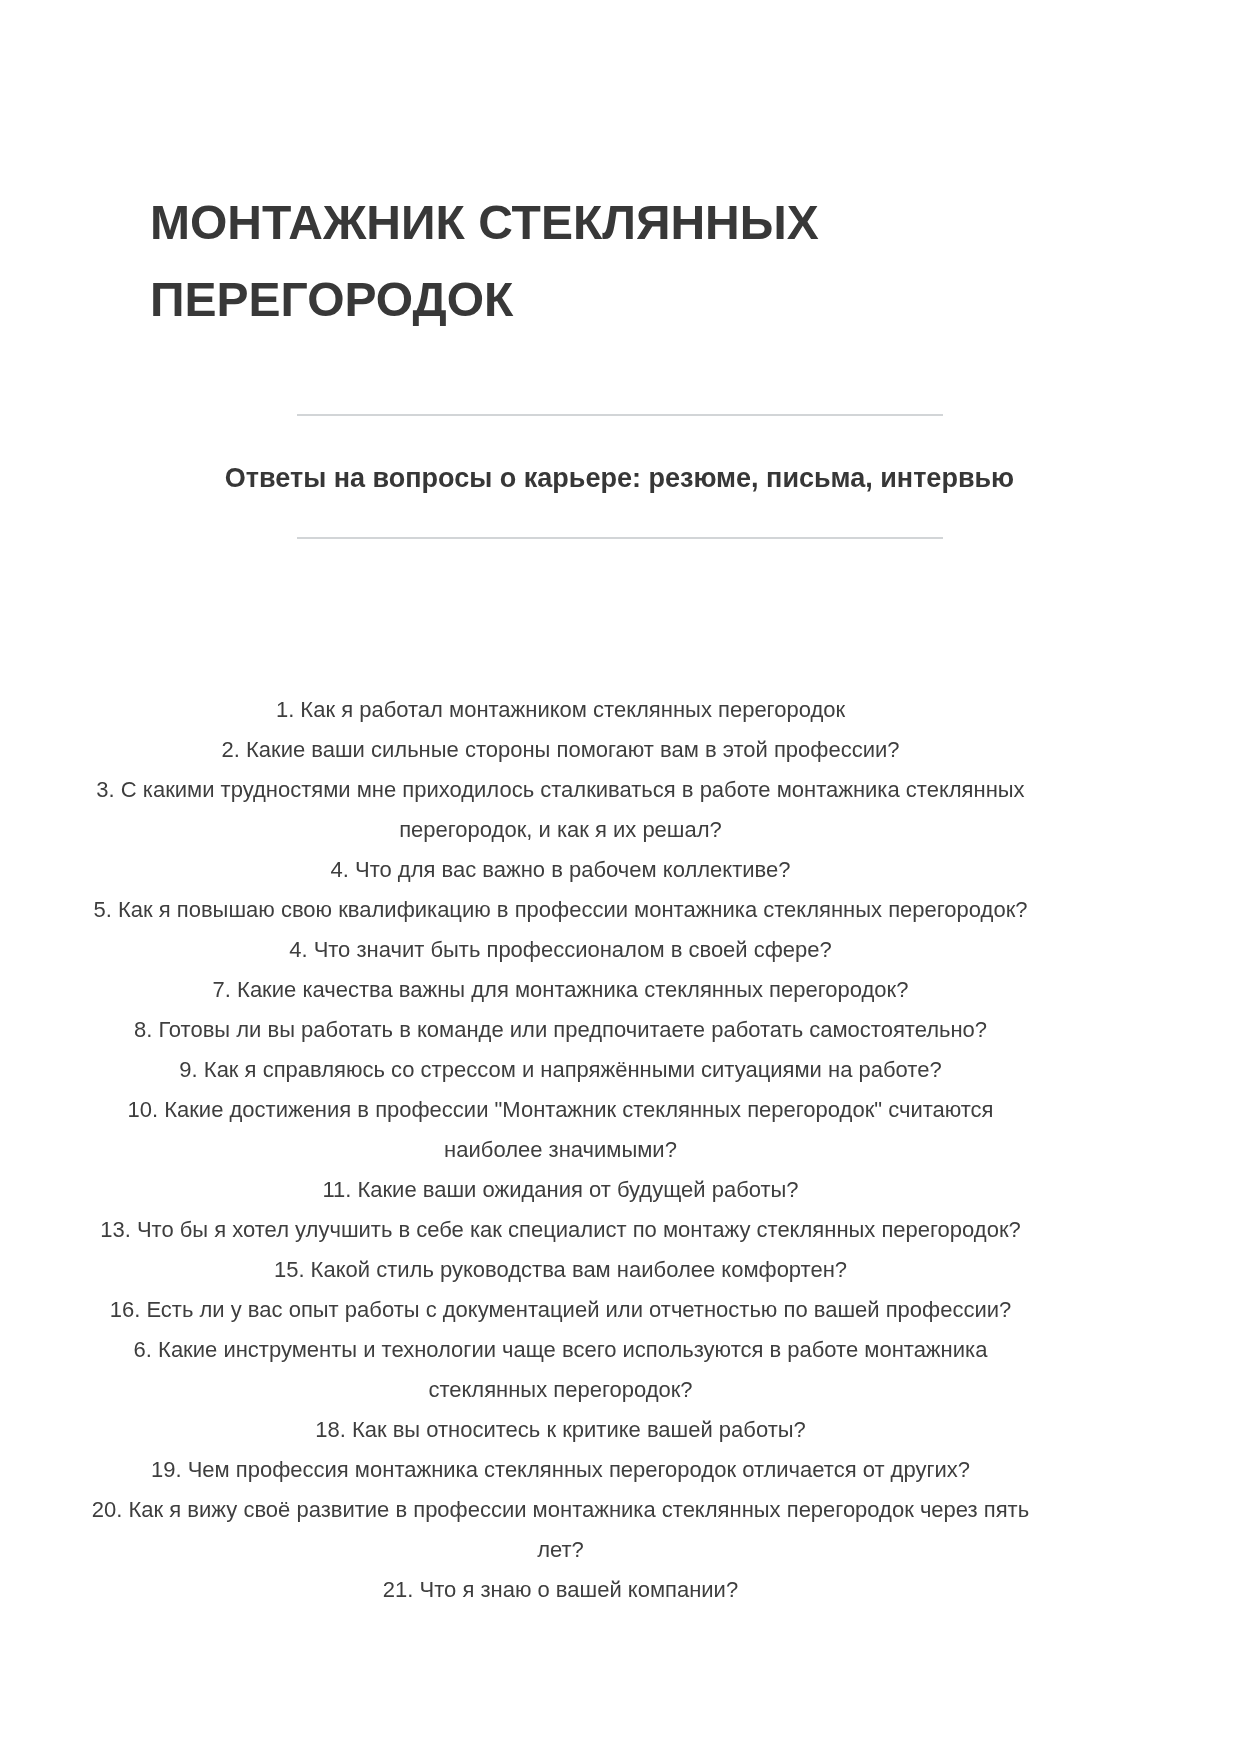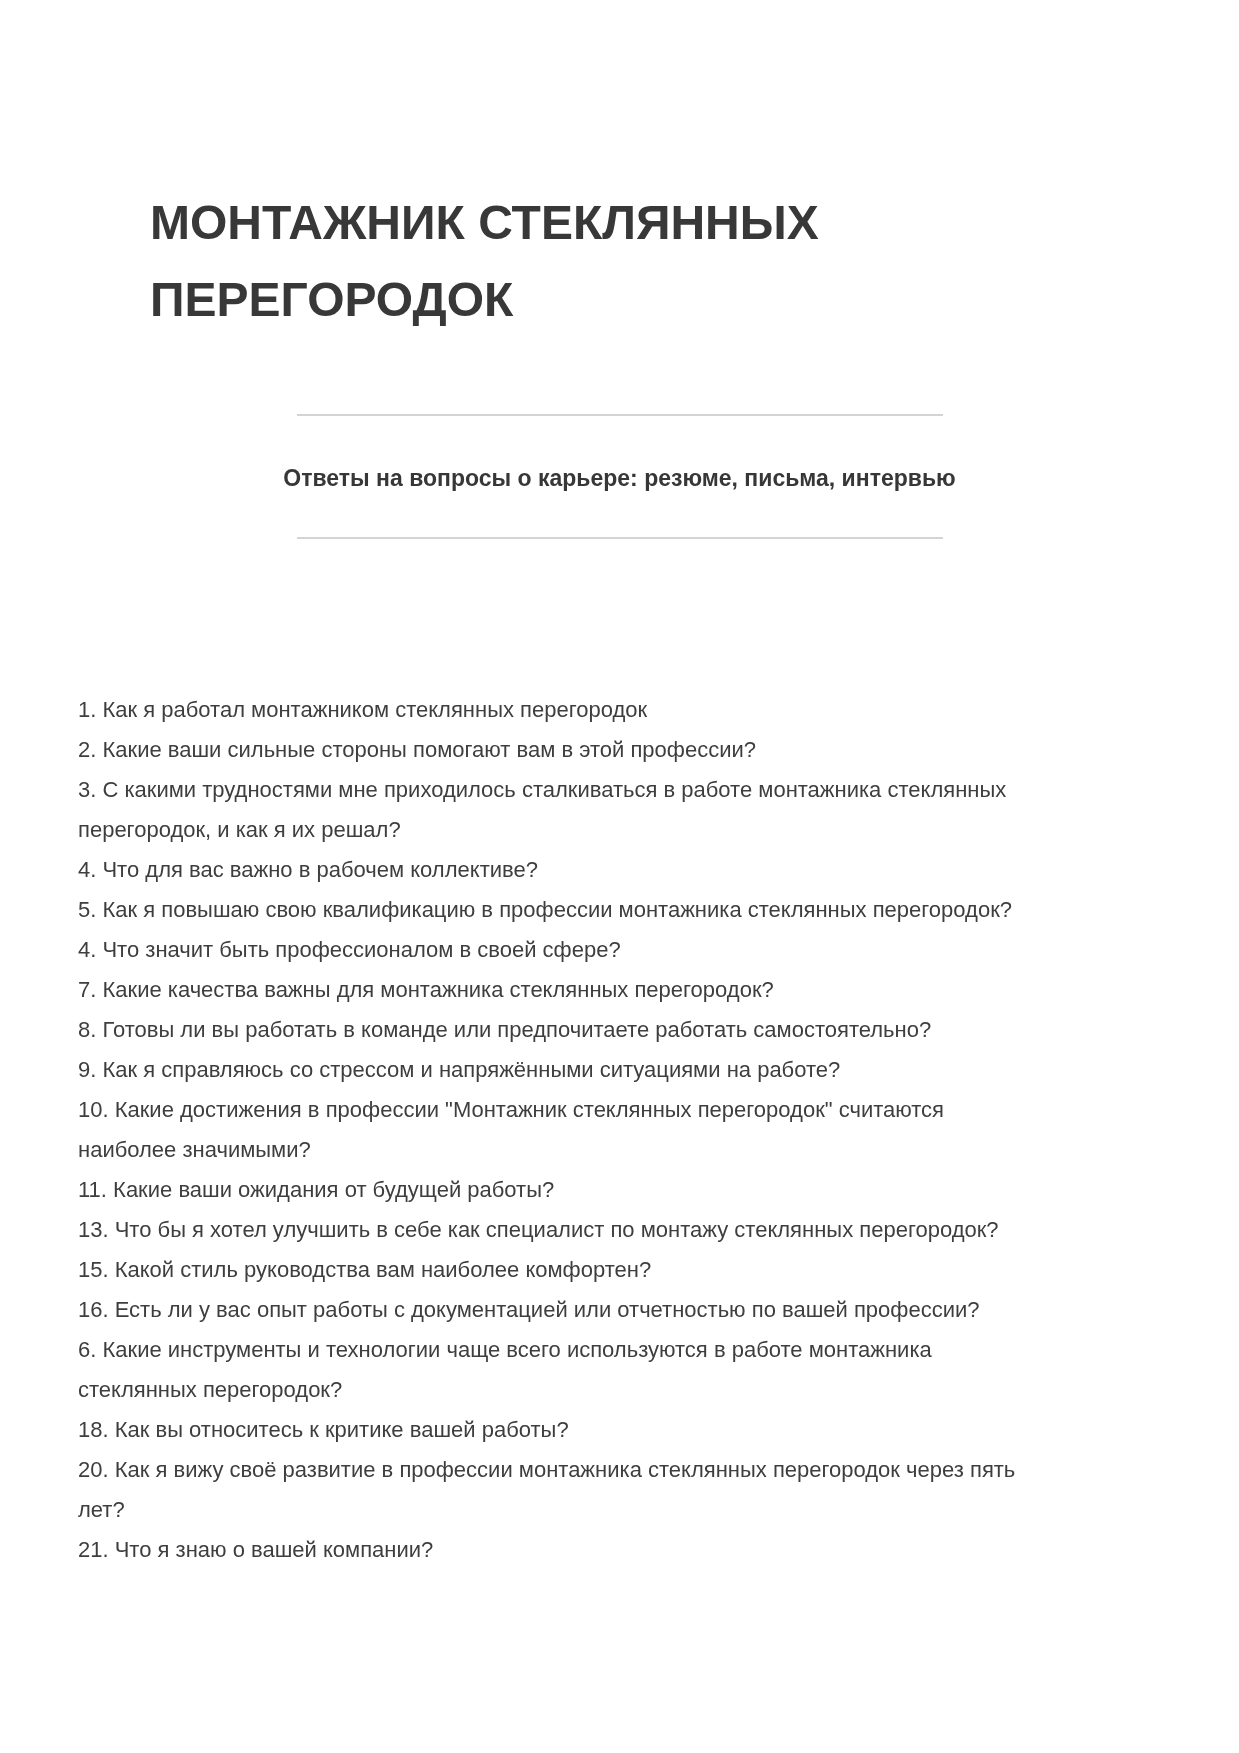--- a/index.html
+++ b/index.html
@@ -35,37 +35,38 @@
   }
   .divider-top { top: 414px; }
   .divider-bottom { top: 537px; }
   .subtitle {
     position: absolute;
     top: 458px;
     left: 70px;
     right: 70px;
     margin: 0;
     text-align: center;
-    font-size: 23px;
+    font-size: 27px;
     line-height: 40px;
     font-weight: 700;
     color: #373737;
   }
   .questions {
     position: absolute;
     top: 690px;
     left: 78px;
     width: 965px;
     font-size: 22px;
     line-height: 40px;
     color: #3e3e3e;
   }
   .question {
     margin: 0;
     padding: 0;
+    text-align: center;
   }
 </style>
 </head>
 <body>
 
 <div class="page">
 
   <h1 class="title">МОНТАЖНИК СТЕКЛЯННЫХ ПЕРЕГОРОДОК</h1>
 
   <div class="divider divider-top"></div>
@@ -84,17 +85,18 @@
     <p class="question">7. Какие качества важны для монтажника стеклянных перегородок?</p>
     <p class="question">8. Готовы ли вы работать в команде или предпочитаете работать самостоятельно?</p>
     <p class="question">9. Как я справляюсь со стрессом и напряжёнными ситуациями на работе?</p>
     <p class="question">10. Какие достижения в профессии "Монтажник стеклянных перегородок" считаются наиболее значимыми?</p>
     <p class="question">11. Какие ваши ожидания от будущей работы?</p>
     <p class="question">13. Что бы я хотел улучшить в себе как специалист по монтажу стеклянных перегородок?</p>
     <p class="question">15. Какой стиль руководства вам наиболее комфортен?</p>
     <p class="question">16. Есть ли у вас опыт работы с документацией или отчетностью по вашей профессии?</p>
     <p class="question">6. Какие инструменты и технологии чаще всего используются в работе монтажника стеклянных перегородок?</p>
     <p class="question">18. Как вы относитесь к критике вашей работы?</p>
+    <p class="question">19. Чем профессия монтажника стеклянных перегородок отличается от других?</p>
     <p class="question">20. Как я вижу своё развитие в профессии монтажника стеклянных перегородок через пять лет?</p>
     <p class="question">21. Что я знаю о вашей компании?</p>
   </div>
 
 </div>
 
 </body></html>

